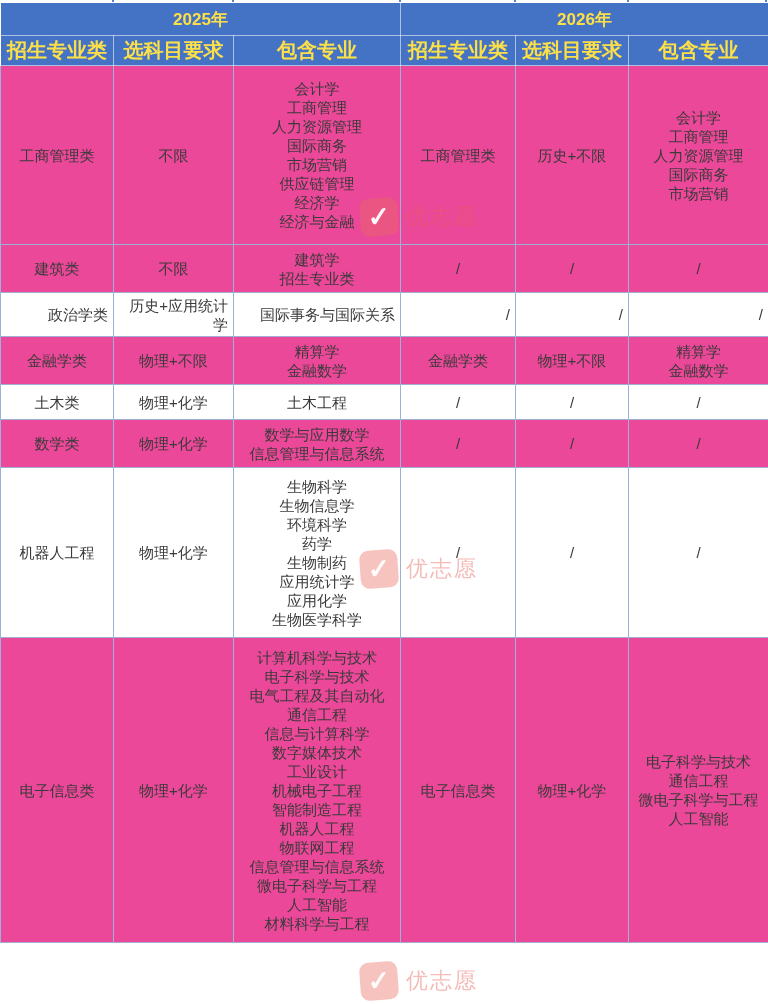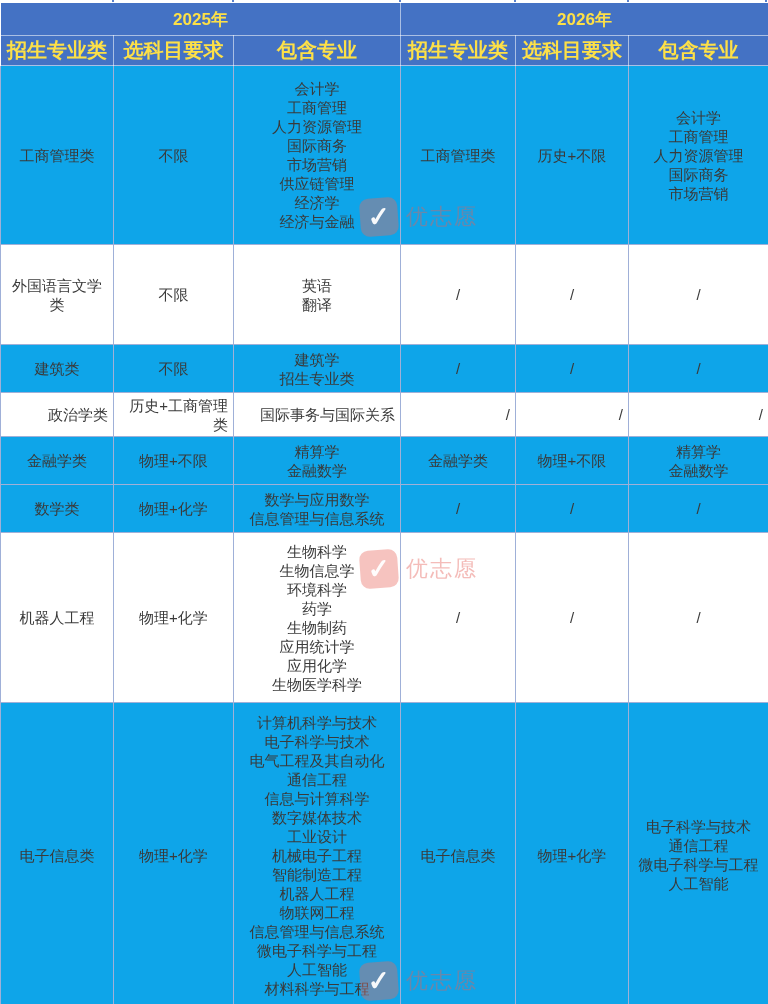--- a/index.html
+++ b/index.html
@@ -22,21 +22,21 @@
   tr.h1 th { height:32px; font-size:17px; }
   tr.h2 th { height:29px; font-size:20px; }
 
   tbody td {
     border:1px solid #9fb0d8;
     text-align:center; vertical-align:middle;
     font-size:15px; line-height:19px; color:#3a3a3a;
     padding:2px 5px; white-space:pre-line;
     background:#ffffff;
   }
-  tr.band td { background:#0ea5e9; }
+  tr.band td { background:#ec4899; }
   tr.r0 td { height:174px; }
   tr.r1 td { height:95px; }
   tr.r2 td { height:43px; }
   tr.r3 td { height:39px;text-align:right; }
   tr.r4 td { height:43px; }
   tr.r5 td { height:30px; }
   tr.r6 td { height:43px; }
   tr.r7 td { height:165px; }
   tr.r8 td { height:300px; }
 
@@ -109,55 +109,54 @@
 经济学
 经济与金融</td>
     <td>工商管理类</td>
     <td>历史+不限</td>
     <td>会计学
 工商管理
 人力资源管理
 国际商务
 市场营销</td>
   </tr>
-        <tr class="r1">
-    <td>外国语言文学类</td>
-    <td>不限</td>
-    <td>英语
-翻译</td>
-    <td>/</td>
-    <td>/</td>
-    <td>/</td>
-  </tr>
         <tr class="r2 band">
     <td>建筑类</td>
     <td>不限</td>
     <td>建筑学
 招生专业类</td>
     <td>/</td>
     <td>/</td>
     <td>/</td>
   </tr>
         <tr class="r3">
     <td>政治学类</td>
-    <td>历史+工商管理类</td>
+    <td>历史+应用统计学</td>
     <td>国际事务与国际关系</td>
     <td>/</td>
     <td>/</td>
     <td>/</td>
   </tr>
         <tr class="r4 band">
     <td>金融学类</td>
     <td>物理+不限</td>
     <td>精算学
 金融数学</td>
     <td>金融学类</td>
     <td>物理+不限</td>
     <td>精算学
 金融数学</td>
+  </tr>
+        <tr class="r5">
+    <td>土木类</td>
+    <td>物理+化学</td>
+    <td>土木工程</td>
+    <td>/</td>
+    <td>/</td>
+    <td>/</td>
   </tr>
         <tr class="r6 band">
     <td>数学类</td>
     <td>物理+化学</td>
     <td>数学与应用数学
 信息管理与信息系统</td>
     <td>/</td>
     <td>/</td>
     <td>/</td>
   </tr>

